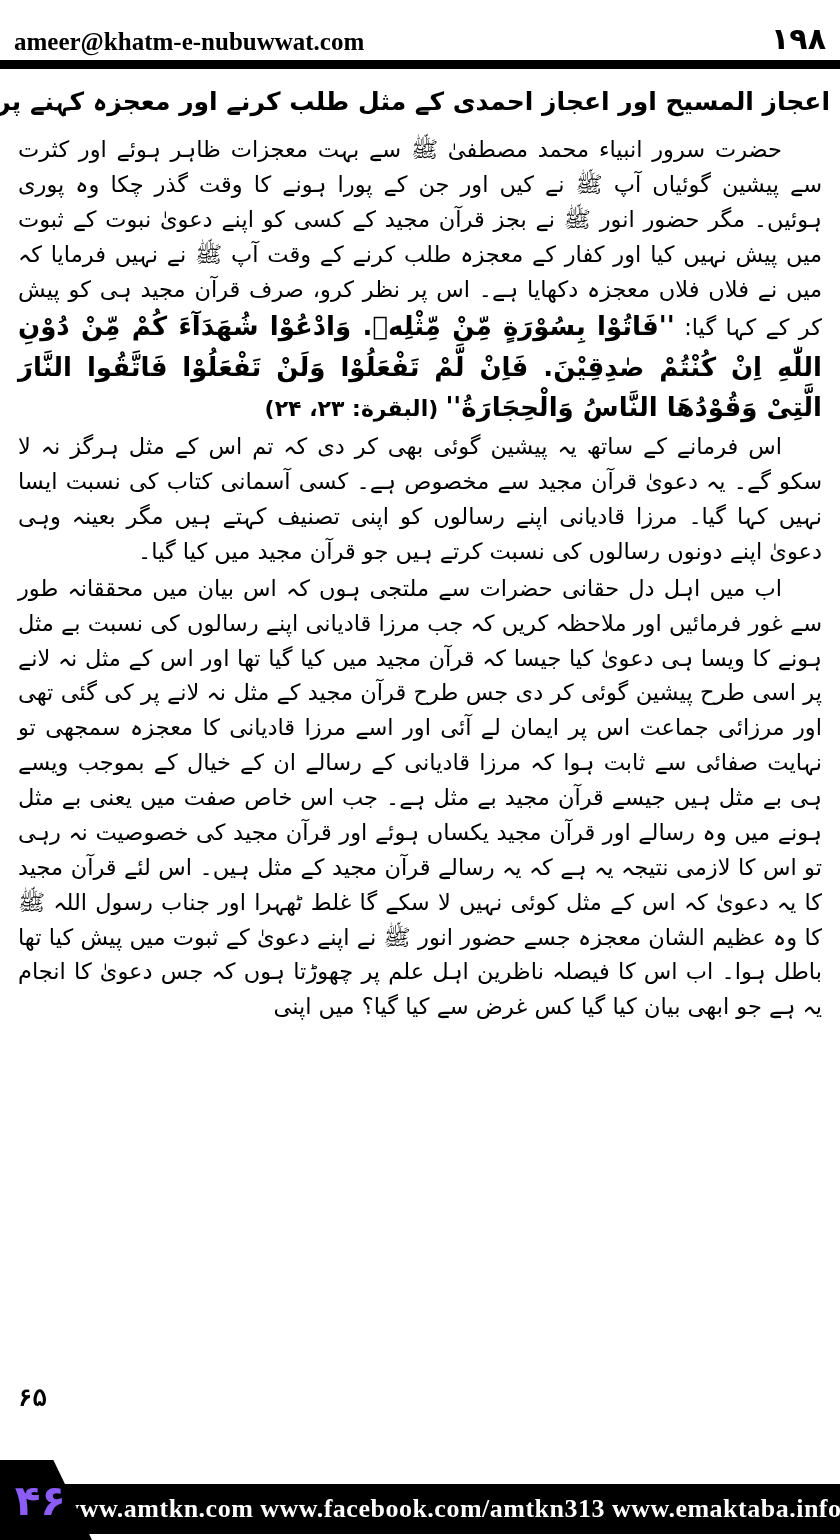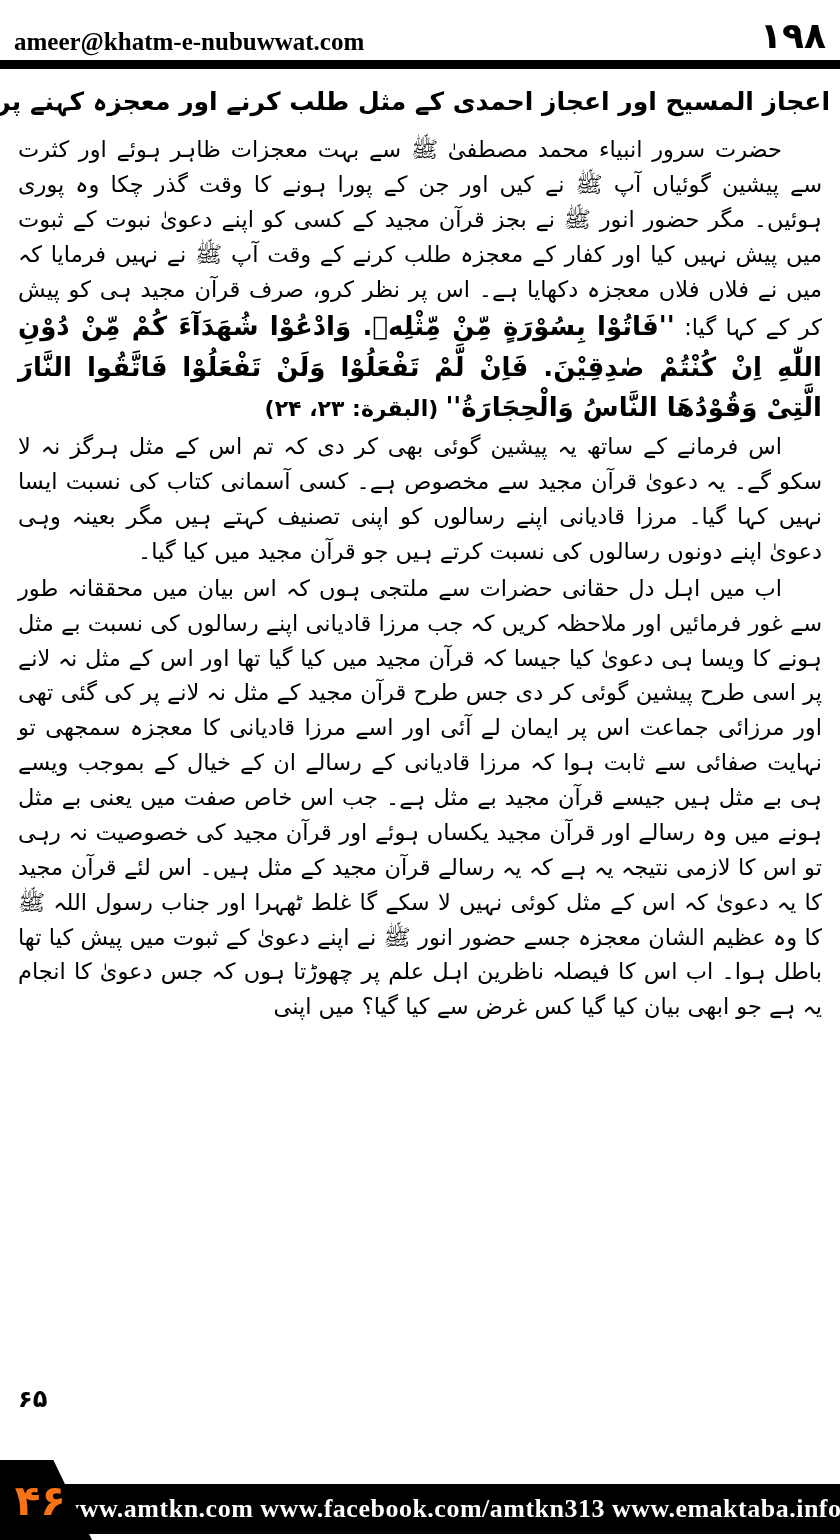--- a/index.html
+++ b/index.html
@@ -22,21 +22,21 @@
     padding: 12px 14px 2px 14px;
     height: 58px;
   }
   .header .email {
     font-family: "Liberation Serif", serif;
     font-weight: bold;
     font-size: 25px;
     white-space: nowrap;
   }
   .header .top-num {
-    font-size: 36px;
+    font-size: 30px;
     font-weight: bold;
     direction: rtl;
     text-align: right;
   }
   .header .book-title {
     direction: rtl;
     font-weight: bold;
     font-size: 20px;
     white-space: nowrap;
   }
@@ -78,20 +78,21 @@
   }
   .translation { font-weight: bold; }
   .margin-number {
     position: absolute;
     left: 14px;
     bottom: 6px;
     font-size: 24px;
     font-weight: bold;
     background: #fff;
     padding: 0 4px;
+    font-family: Liberation Mono, monospace;
   }
   
   .footer {
     position: absolute;
     left: 0; right: 0; bottom: 0;
     height: 82px;
   }
   .footer-bar {
     position: absolute;
     left: 62px; right: 0; bottom: 6px;
@@ -106,21 +107,21 @@
     font-size: 26px;
     white-space: nowrap;
     letter-spacing: 0.5px;
   }
   .footer-pagenum {
     position: absolute;
     left: 0; bottom: 0;
     width: 92px;
     height: 80px;
     background: #000;
-    color: #f97316;
+    color: #8b5cf6;
     display: flex;
     align-items: center;
     justify-content: flex-start;
     padding-right: 26px;
     padding-left: 10px;
     font-size: 42px;
     font-weight: bold;
     direction: rtl;
     clip-path: polygon(0 0, 58% 0, 100% 100%, 0 100%);
     z-index: 2;

